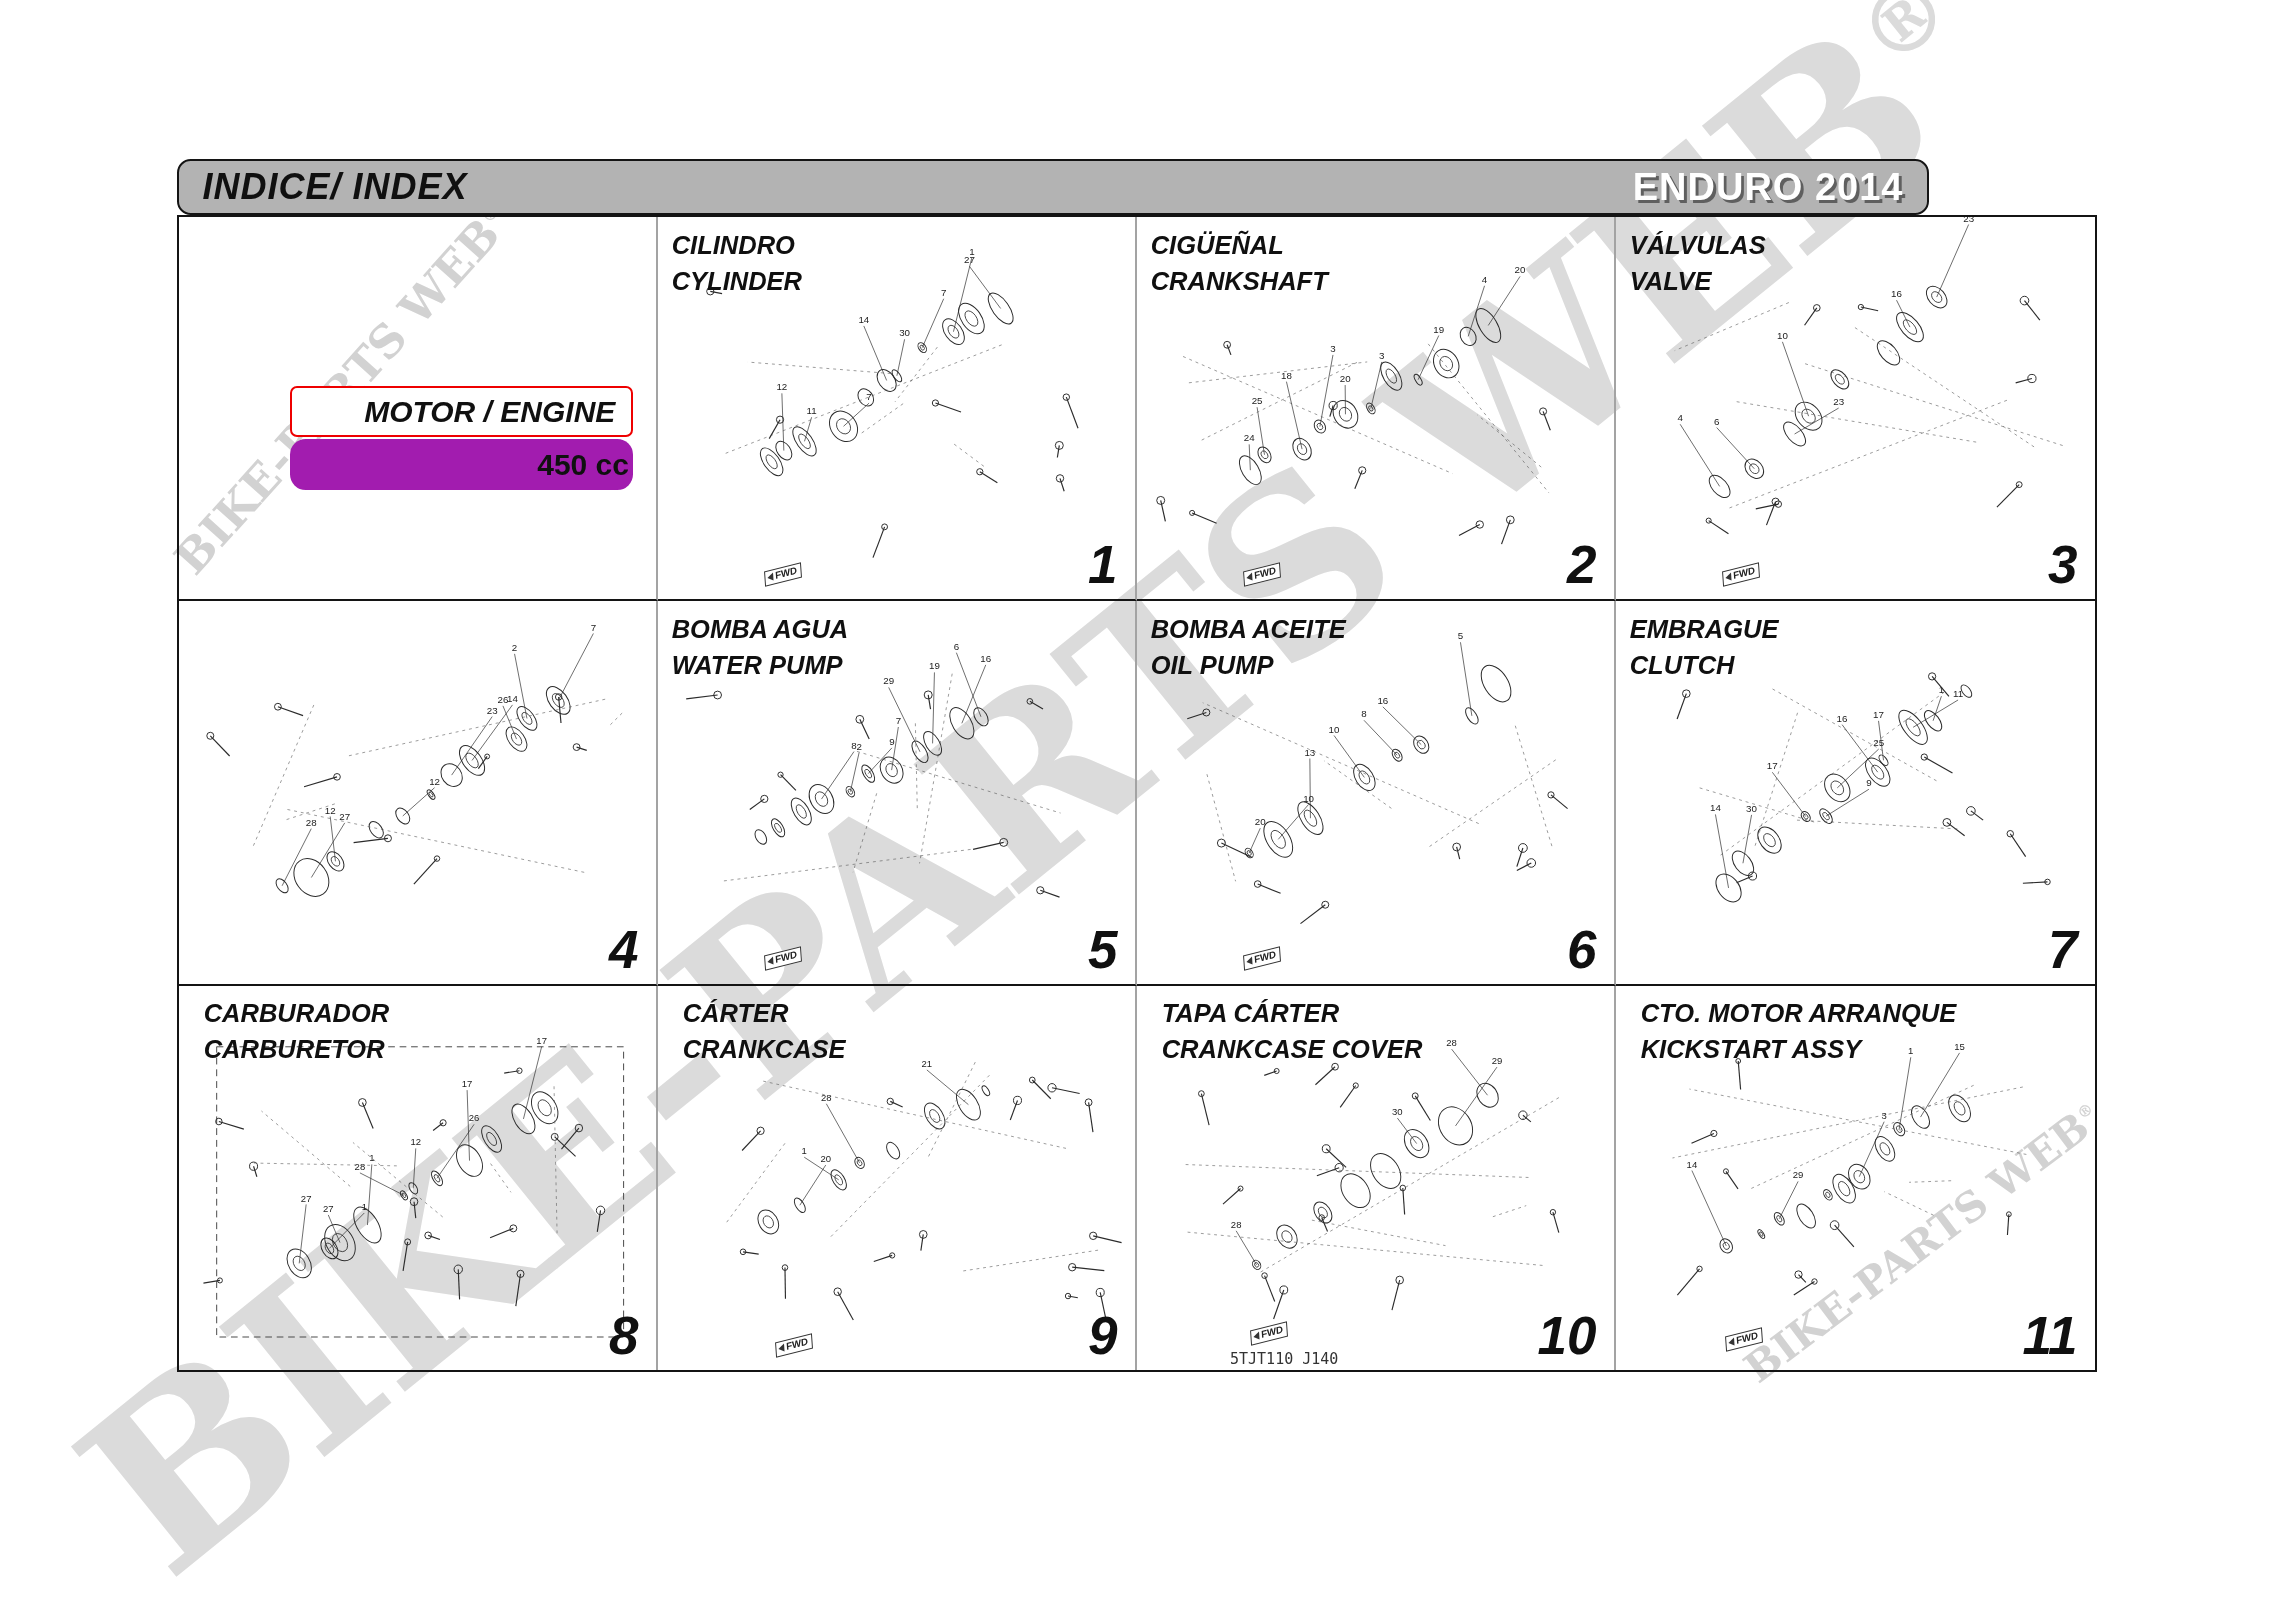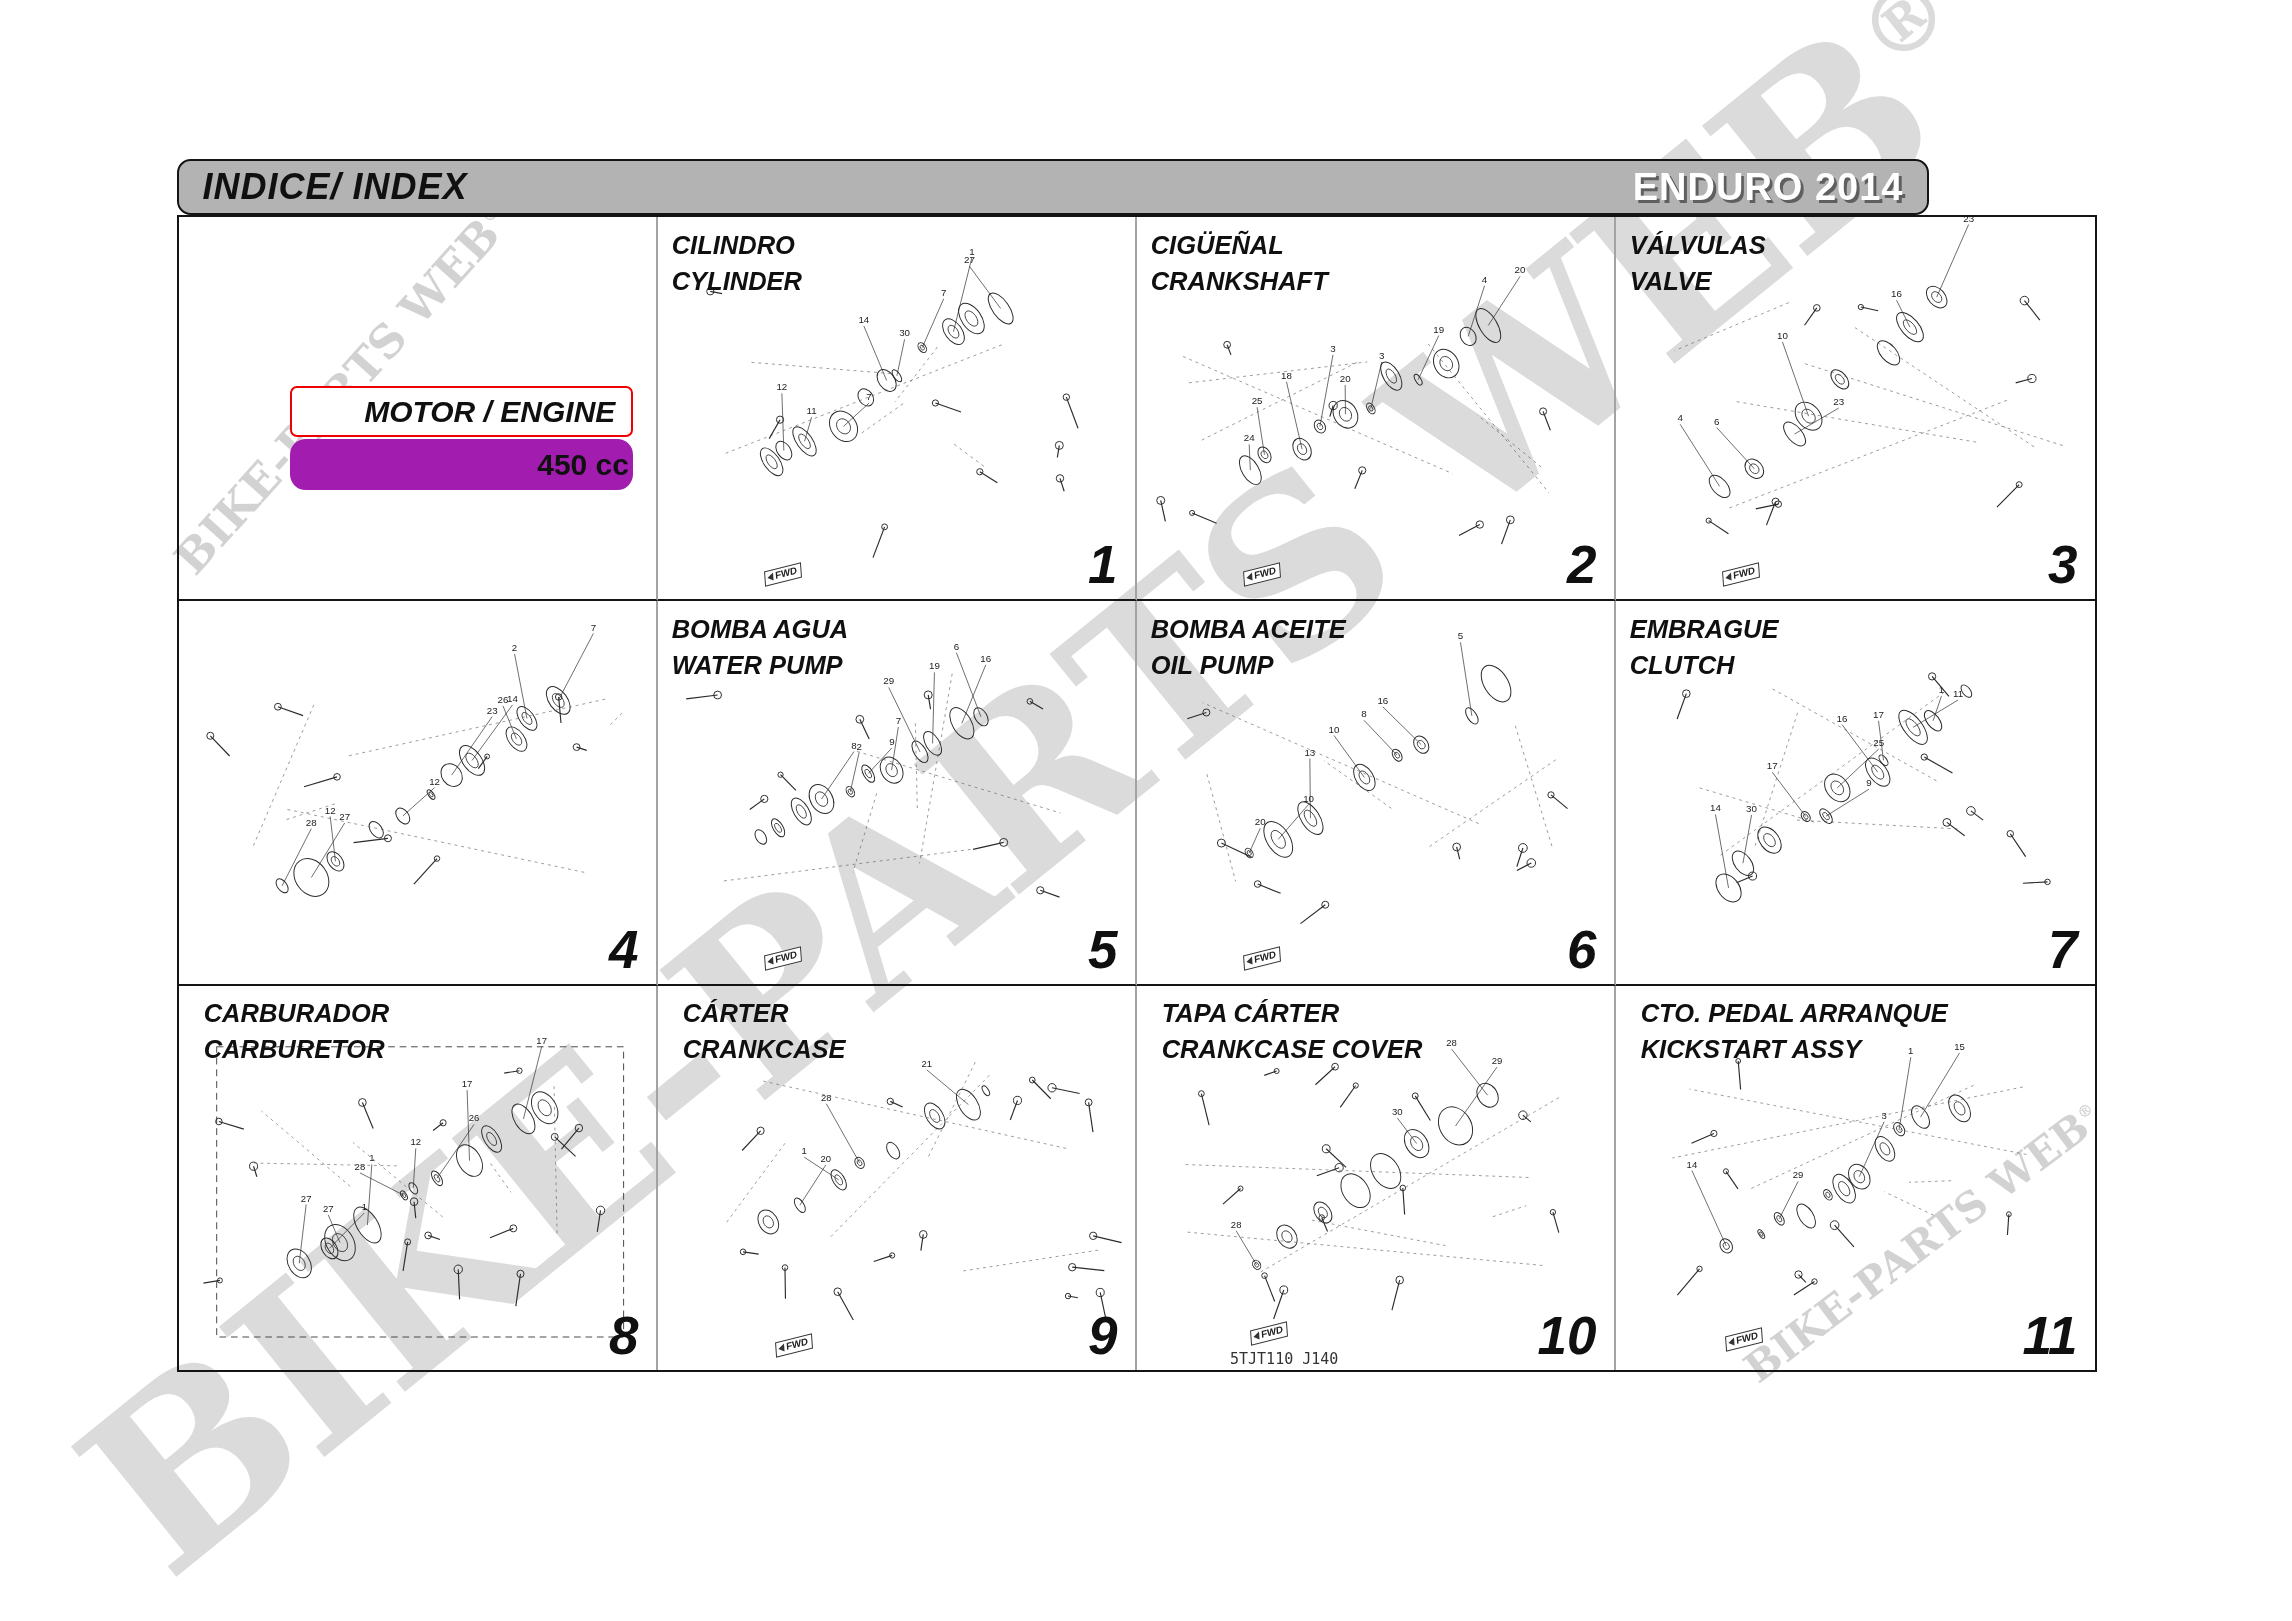--- a/index.html
+++ b/index.html
@@ -751,21 +751,21 @@
       <span class="fwd" style="left:102px;bottom:29px;">
           <span class="tri"></span>
           <span>FWD</span>
         </span>
       <div class="part-code">5TJT110 J140</div>
       <div class="cell-num">10</div>
     </div>
 
     <div class="cell">
       <div class="cell-title">
-        <div>CTO. PEDAL ARRANQUE</div>
+        <div>CTO. MOTOR ARRANQUE</div>
           <div>KICKSTART ASSY</div>
       </div>
       <svg class="diagram" viewBox="0 0 489 392" preserveAspectRatio="none">
           <ellipse cx="103.7" cy="265.1" rx="7.6" ry="6.1" fill="none" stroke="#2b2b2b" stroke-width="1" transform="rotate(56.8 103.7 265.1)"></ellipse>
           <ellipse cx="103.7" cy="265.1" rx="3.8" ry="3.0" fill="none" stroke="#2b2b2b" stroke-width="0.8" transform="rotate(56.8 103.7 265.1)"></ellipse>
           <line x1="103.7" y1="265.1" x2="67.8" y2="188.2" stroke="#2b2b2b" stroke-width="0.7"></line>
           <text x="67.8" y="185.2" font-size="10" fill="#222" text-anchor="middle" font-family="Liberation Sans, sans-serif">14</text>
           <ellipse cx="140.3" cy="253.0" rx="5.2" ry="2.4" fill="none" stroke="#2b2b2b" stroke-width="1" transform="rotate(56.8 140.3 253.0)"></ellipse>
           <ellipse cx="140.3" cy="253.0" rx="2.6" ry="1.2" fill="none" stroke="#2b2b2b" stroke-width="0.8" transform="rotate(56.8 140.3 253.0)"></ellipse>
           <ellipse cx="159.1" cy="237.4" rx="7.2" ry="4.1" fill="none" stroke="#2b2b2b" stroke-width="1" transform="rotate(56.8 159.1 237.4)"></ellipse>

